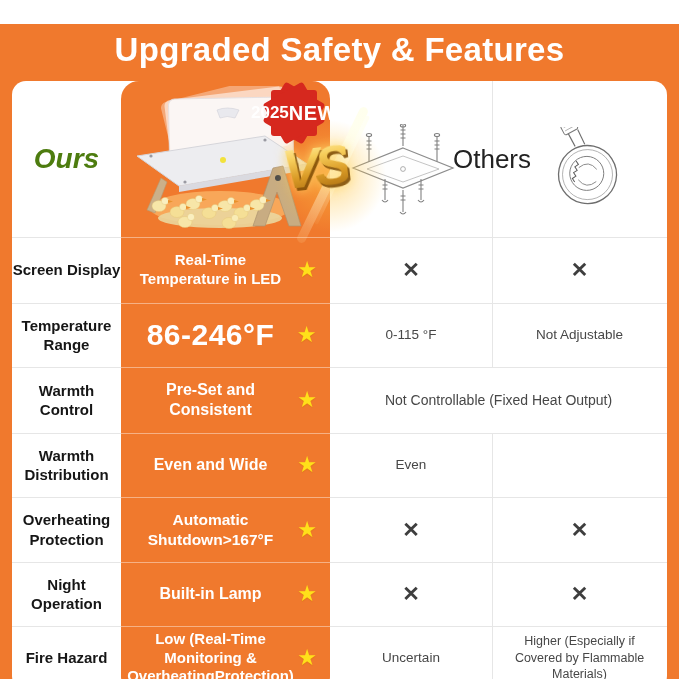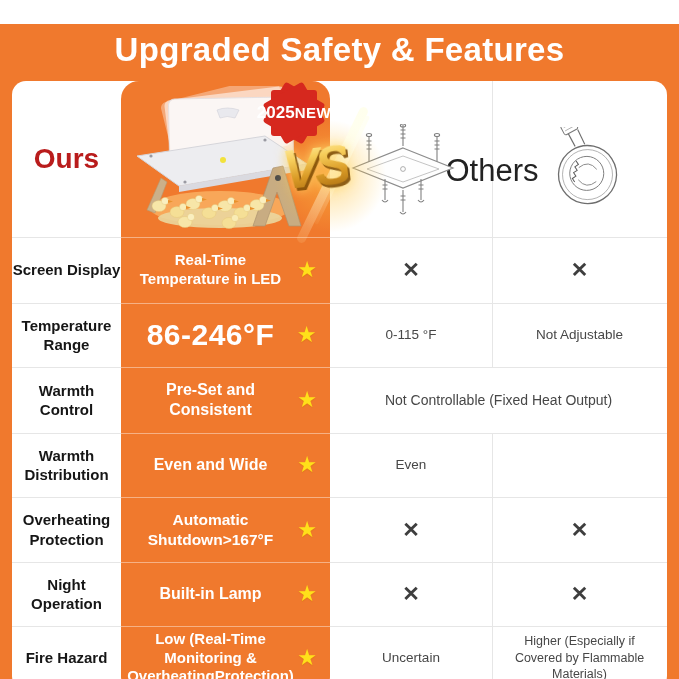--- a/index.html
+++ b/index.html
@@ -26,30 +26,30 @@
   .ours.mid{font-size:16px;}
   .star{position:absolute;right:13px;top:50%;transform:translateY(-50%);color:#FFE01A;
         font-size:22px;font-weight:400;text-shadow:0 1px 1px rgba(205,120,0,.45);line-height:1;}
   .o1{left:318px;width:162px;}
   .o2{left:480px;width:175px;}
   .ospan{left:318px;width:337px;}
   .otext{color:#474747;font-size:13.5px;line-height:1.35;padding:0 10px;box-sizing:border-box;}
   .otext.small{font-size:12.5px;padding:0 14px;}
   .cross{color:#3E3E3E;font-size:21px;font-weight:700;}
   
-  .h-ours-label{left:0;top:0;width:109px;height:156px;font-size:28px;font-weight:700;color:#b91c1c;}
-  .h-others-label{left:412px;top:12px;width:136px;height:156px;font-size:31px;font-weight:400;color:#222222;}
+  .h-ours-label{left:0;top:0;width:109px;height:156px;font-size:28px;font-weight:700;color:#4d7c0f;font-style:italic;}
+  .h-others-label{left:412px;top:0;width:136px;height:156px;font-size:26px;font-weight:400;color:#222222;}
   .prod{position:absolute;z-index:3;}
   
   .badge{position:absolute;left:249px;top:1px;width:66px;height:62px;z-index:7;}
   .badge .sq{position:absolute;left:10px;top:8px;width:46px;height:46px;background:#D6281E;border-radius:3px;}
   .badge .sq.r30{transform:rotate(30deg);} .badge .sq.r60{transform:rotate(60deg);}
   .badge .txt{position:absolute;left:0;top:0;width:66px;height:62px;display:flex;
               align-items:center;justify-content:center;color:#fff;font-weight:800;line-height:.95;z-index:2;}
-  .badge .y{font-size:17px;} .badge .n{font-size:15px;letter-spacing:.5px;text-align:center;}
+  .badge .y{font-size:17px;} .badge .n{font-size:20px;letter-spacing:.5px;text-align:center;}
   
   .vs-wrap{position:absolute;left:256px;top:35px;width:124px;height:116px;z-index:6;pointer-events:none;}
   .vs-glow{position:absolute;inset:0;background:radial-gradient(circle at 50% 52%,rgba(255,196,64,.55),rgba(255,196,64,0) 65%);}
   .vs-beam{position:absolute;left:60px;top:-16px;width:9px;height:150px;transform:rotate(26deg);
            border-radius:5px;background:linear-gradient(180deg,rgba(255,255,236,.95),rgba(255,243,180,.12));}
   .vs-beam2{position:absolute;left:72px;top:-6px;width:4px;height:120px;transform:rotate(26deg);
            border-radius:4px;background:linear-gradient(180deg,rgba(255,255,240,.8),rgba(255,243,180,.05));}
   .vs-text{position:absolute;left:14px;top:18px;font-size:56px;font-style:italic;font-weight:800;
            letter-spacing:-5px;transform:rotate(-6deg);
            background:linear-gradient(175deg,#FFF3B0 8%,#F7CE5B 35%,#D99A26 62%,#A66A0E 92%);

